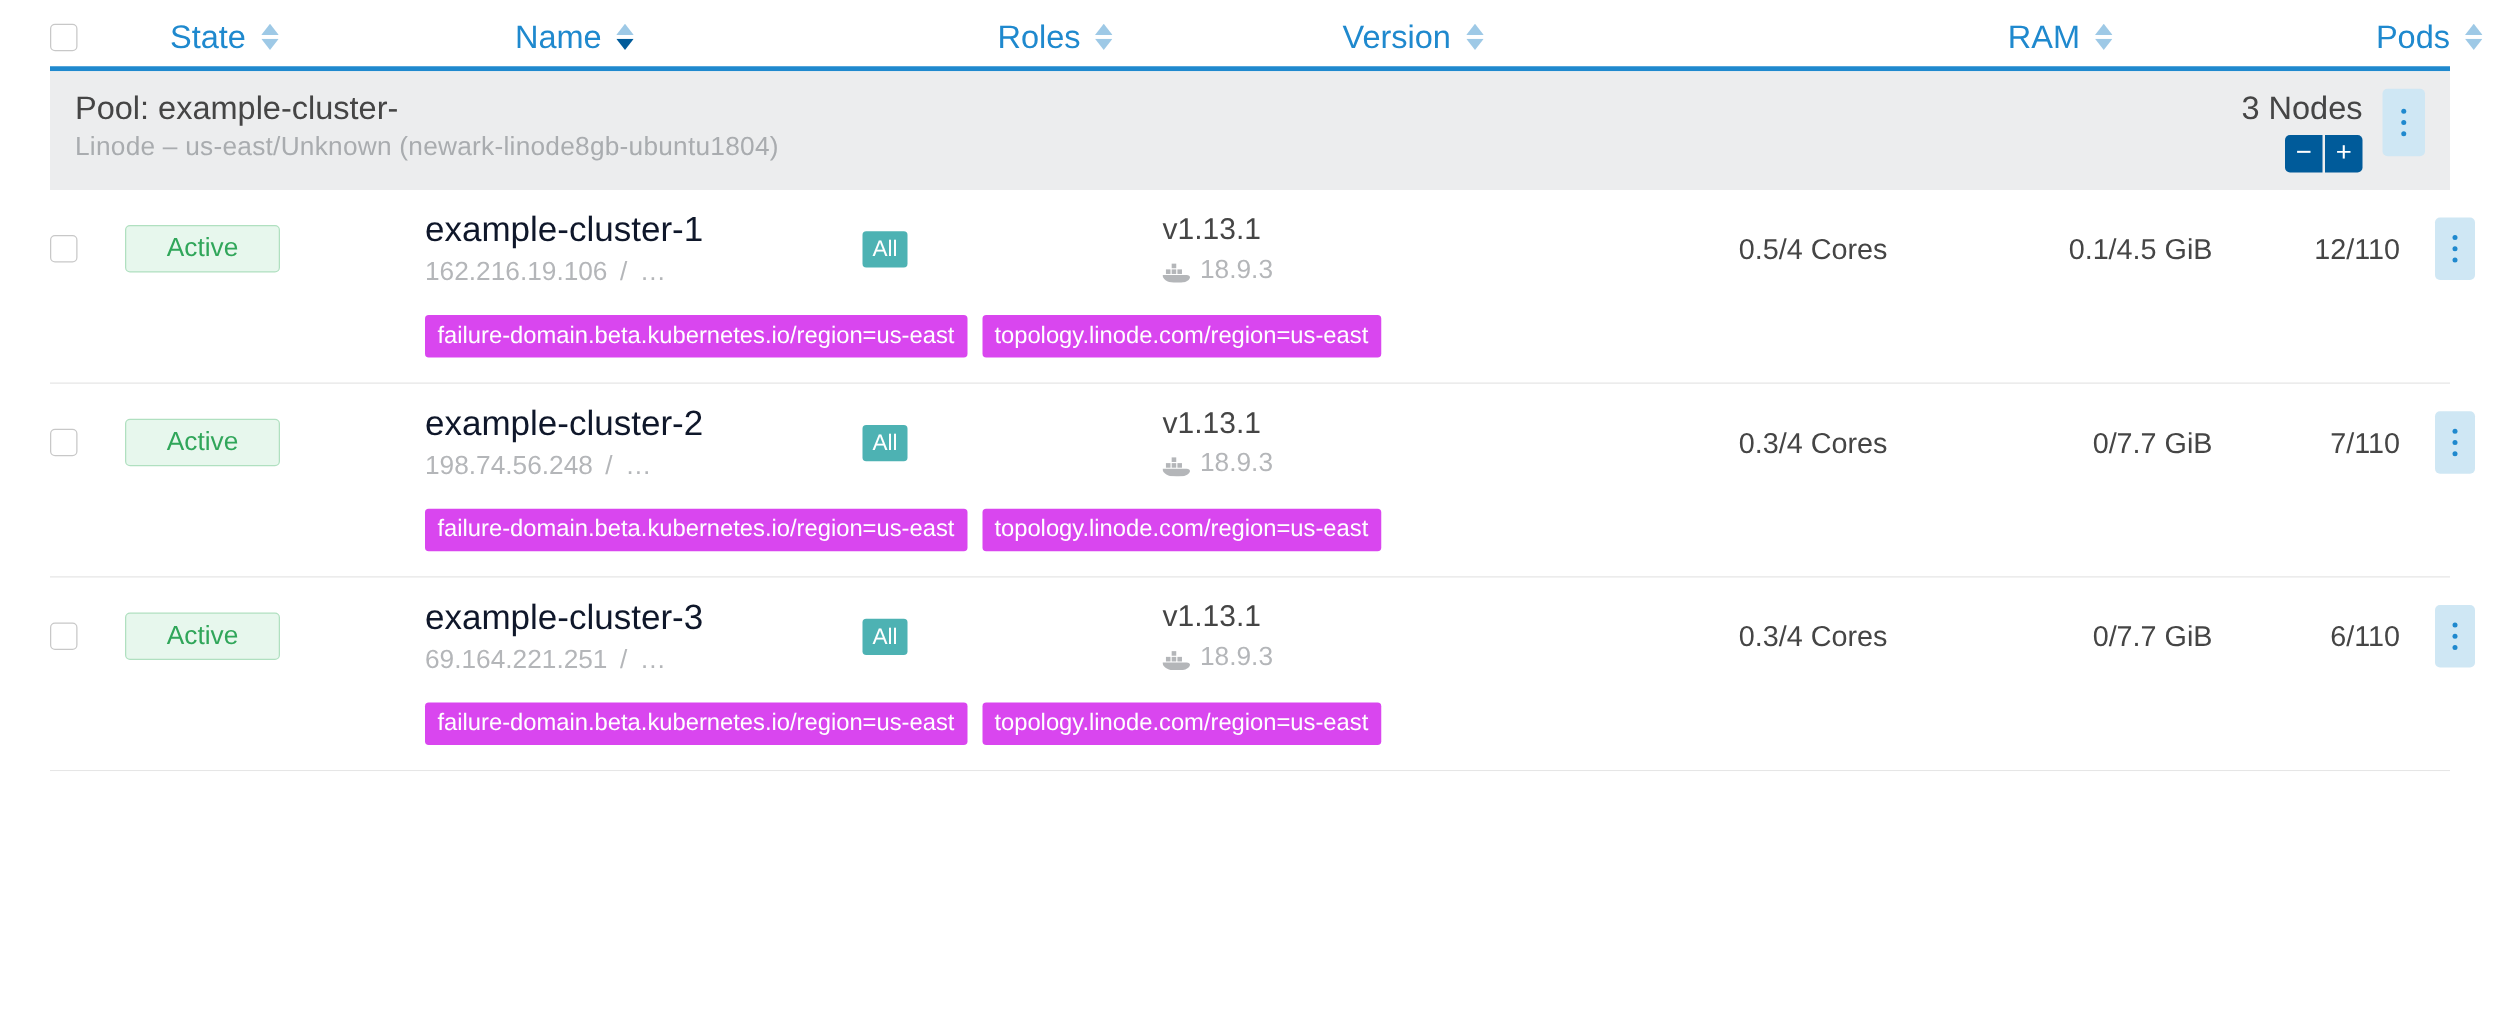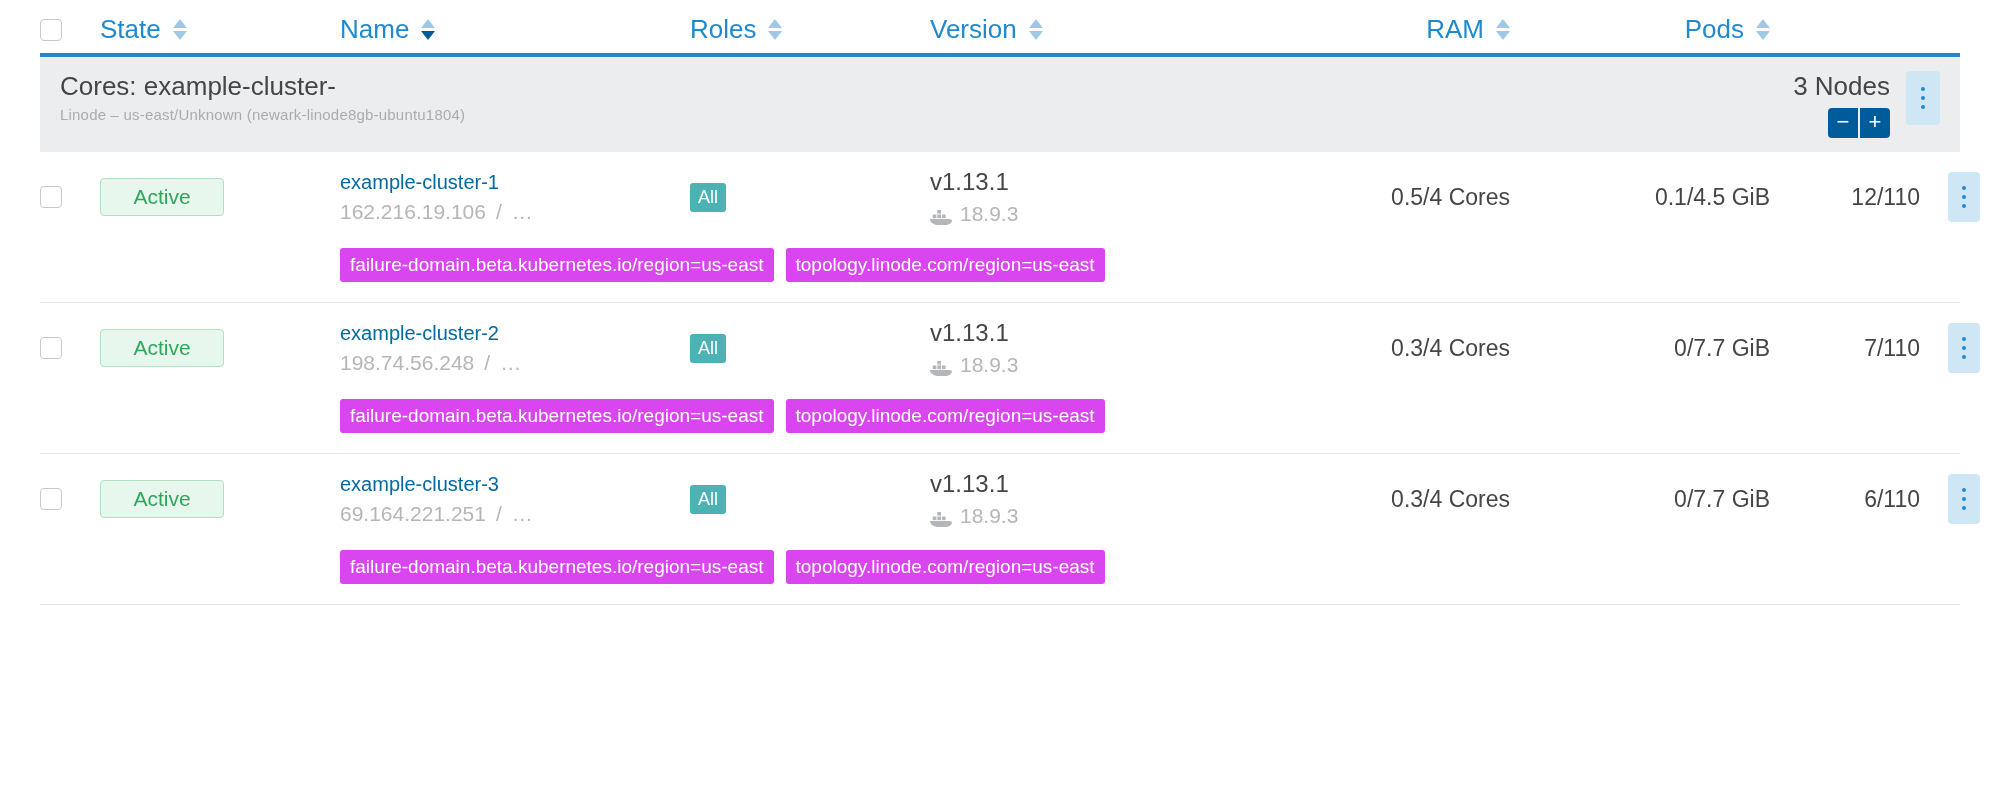--- a/index.html
+++ b/index.html
@@ -26,20 +26,21 @@
       150px    
       60px;    
     align-items: center;
   }
 
   
   .thead {
     border-bottom: 4px solid #1f89ce;
     padding-bottom: 8px;
     padding-top: 8px;
+    gap: 36px;
   }
   .th {
     color: #1f89ce;
     font-weight: 400;
     font-size: 26px;
     display: flex;
     align-items: center;
     gap: 12px;
     cursor: pointer;
   }
@@ -62,21 +63,21 @@
 
   
   .pool-header {
     background: #ecedee;
     padding: 14px 20px 14px 20px;
     display: flex;
     align-items: flex-start;
     justify-content: space-between;
   }
   .pool-title { font-size: 26px; color: #454545; font-weight: 400; }
-  .pool-sub   { font-size: 15px; color: #a9acaf; margin-top: 4px; letter-spacing:.2px; }
+  .pool-sub   { font-size: 21px; color: #a9acaf; margin-top: 4px; letter-spacing:.2px; }
   .pool-right { display: flex; align-items: flex-start; gap: 16px; }
   .pool-count-wrap { display:flex; flex-direction:column; align-items:flex-end; gap:6px;margin-left:40px; }
   .pool-count { font-size: 26px; color: #454545; }
   .stepper { display:flex; }
   .step-btn {
     width: 30px; height: 30px;
     background: #005b9a;
     color: #fff;
     font-size: 22px;
     line-height: 28px;
@@ -113,21 +114,21 @@
     border: 1px solid #b0e0c0;
     background: #e7f7ed;
     color: #30a65a;
     padding: 6px 18px;
     border-radius: 4px;
     font-size: 21px;
     width: 124px;
     text-align:center;
   }
 
-  .node-name { color:#0369a1; font-size:20px; }
+  .node-name { color:#0f172a; font-size:28px; }
   .node-sub  { color:#b4b6b9; font-size:21px; margin-top:6px; display:flex; gap:10px; align-items:center; }
   .node-sub .sep { color:#b4b6b9; }
 
   .role-chip {
     display:inline-block;
     background:#4db2b3;
     color:#fff;
     font-size:18px;
     padding:4px 8px;
     border-radius:3px;
@@ -244,21 +245,21 @@
             <path d="M7 9 L14 0 L0 0 Z" fill="#9ec9e6"></path>
           </svg>
       </span>
     </div>
 
     <div></div>
   </div>
 
   <div class="pool-header">
     <div>
-      <div class="pool-title">Cores: example-cluster-</div>
+      <div class="pool-title">Pool: example-cluster-</div>
       <div class="pool-sub">Linode – us-east/Unknown (newark-linode8gb-ubuntu1804)</div>
     </div>
     <div class="pool-right">
       <div class="pool-count-wrap">
         <div class="pool-count">3 Nodes</div>
         <div class="stepper">
           <div class="step-btn minus">−</div>
           <div class="step-btn plus">+</div>
         </div>
       </div>

